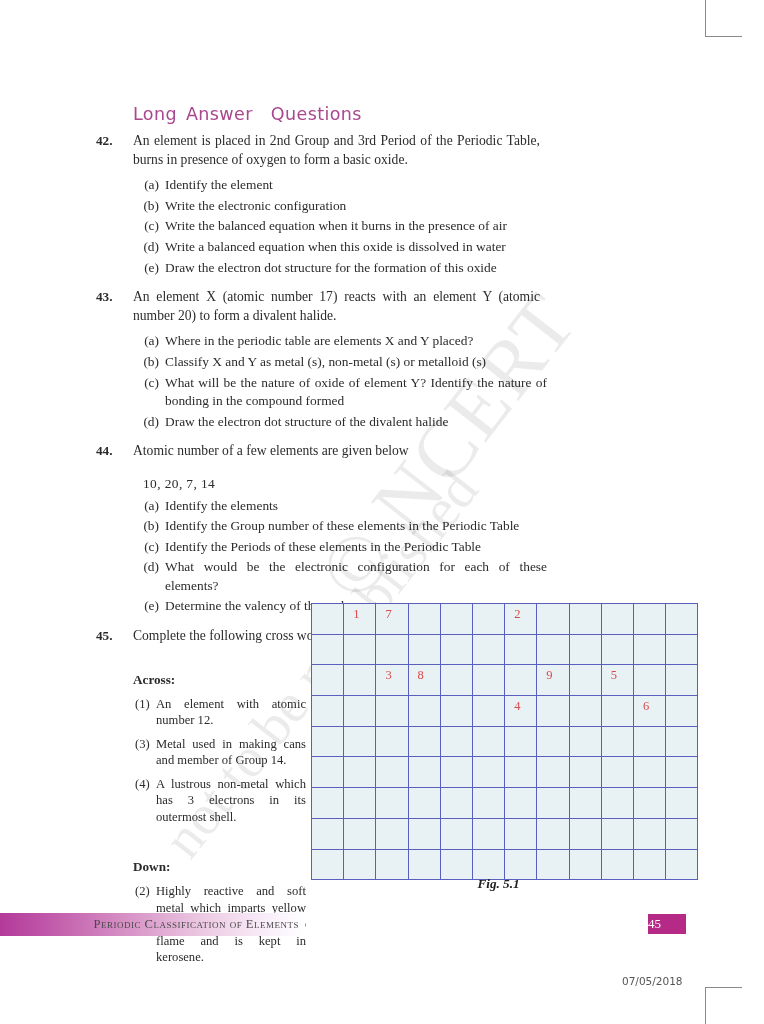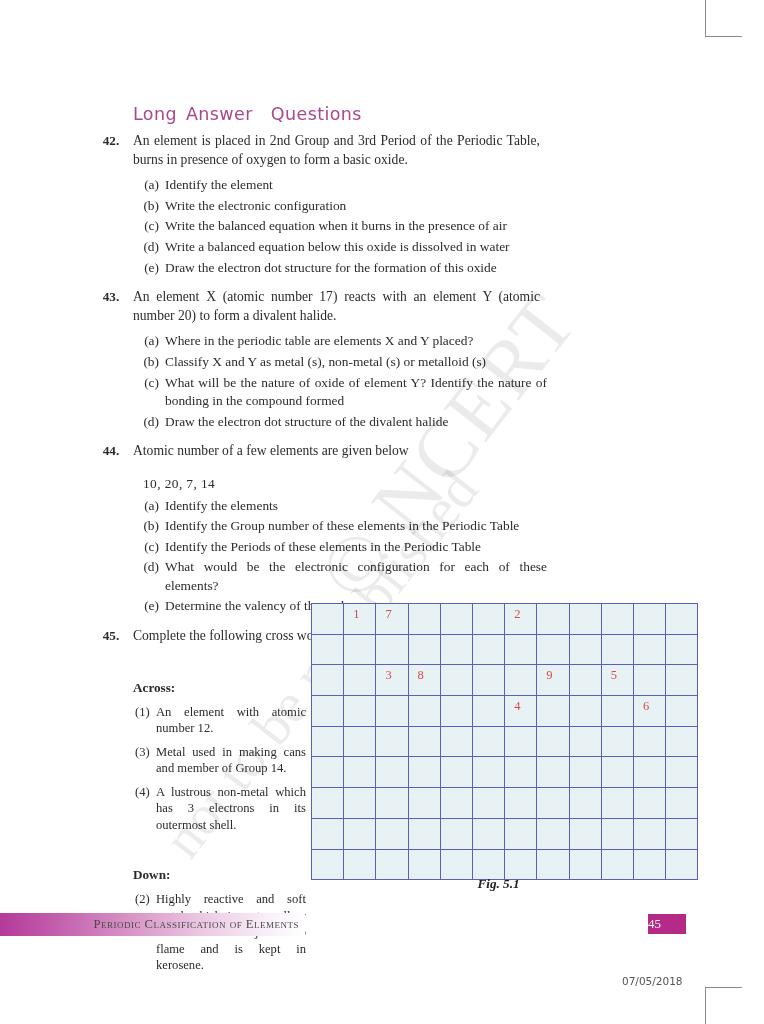--- a/index.html
+++ b/index.html
@@ -103,21 +103,21 @@
     position: relative;
     margin-bottom: 11px;
   }
   .qrow {
     display: flex;
     align-items: flex-start;
   }
   .qnum {
     width: 37px;
     min-width: 37px;
-    text-align: center;
+    text-align: left;
     font-weight: bold;
     font-size: 13.2px;
     line-height: 18.5px;
     padding-right: 7px;
     box-sizing: border-box;
     margin-left: 96px;
   }
   .qtext {
     font-size: 13.6px;
     line-height: 18.6px;
@@ -165,21 +165,21 @@
 
   
   .puzzle-area {
     position: relative;
     margin-top: 12px;
     height: 300px;
   }
   .clues {
     position: absolute;
     left: 133px;
-    top: 20px;
+    top: 12px;
     width: 173px;
     font-size: 12.6px;
     line-height: 16.4px;
   }
   .clue-head {
     font-family: "Liberation Serif", serif;
     font-weight: bold;
     font-size: 13.2px;
     margin-bottom: 8px;
     margin-top: 2px;
@@ -319,21 +319,21 @@
         <div class="sub">
           <div class="lbl">(b)</div>
           <div class="body">Write the electronic configuration</div>
         </div>
         <div class="sub">
           <div class="lbl">(c)</div>
           <div class="body">Write the balanced equation when it burns in the presence of air</div>
         </div>
         <div class="sub">
           <div class="lbl">(d)</div>
-          <div class="body">Write a balanced equation below this oxide is dissolved in water</div>
+          <div class="body">Write a balanced equation when this oxide is dissolved in water</div>
         </div>
         <div class="sub">
           <div class="lbl">(e)</div>
           <div class="body">Draw the electron dot structure for the formation of this oxide</div>
         </div>
       </div>
     </div>
 
     <div class="qblock">
       <div class="qrow">

